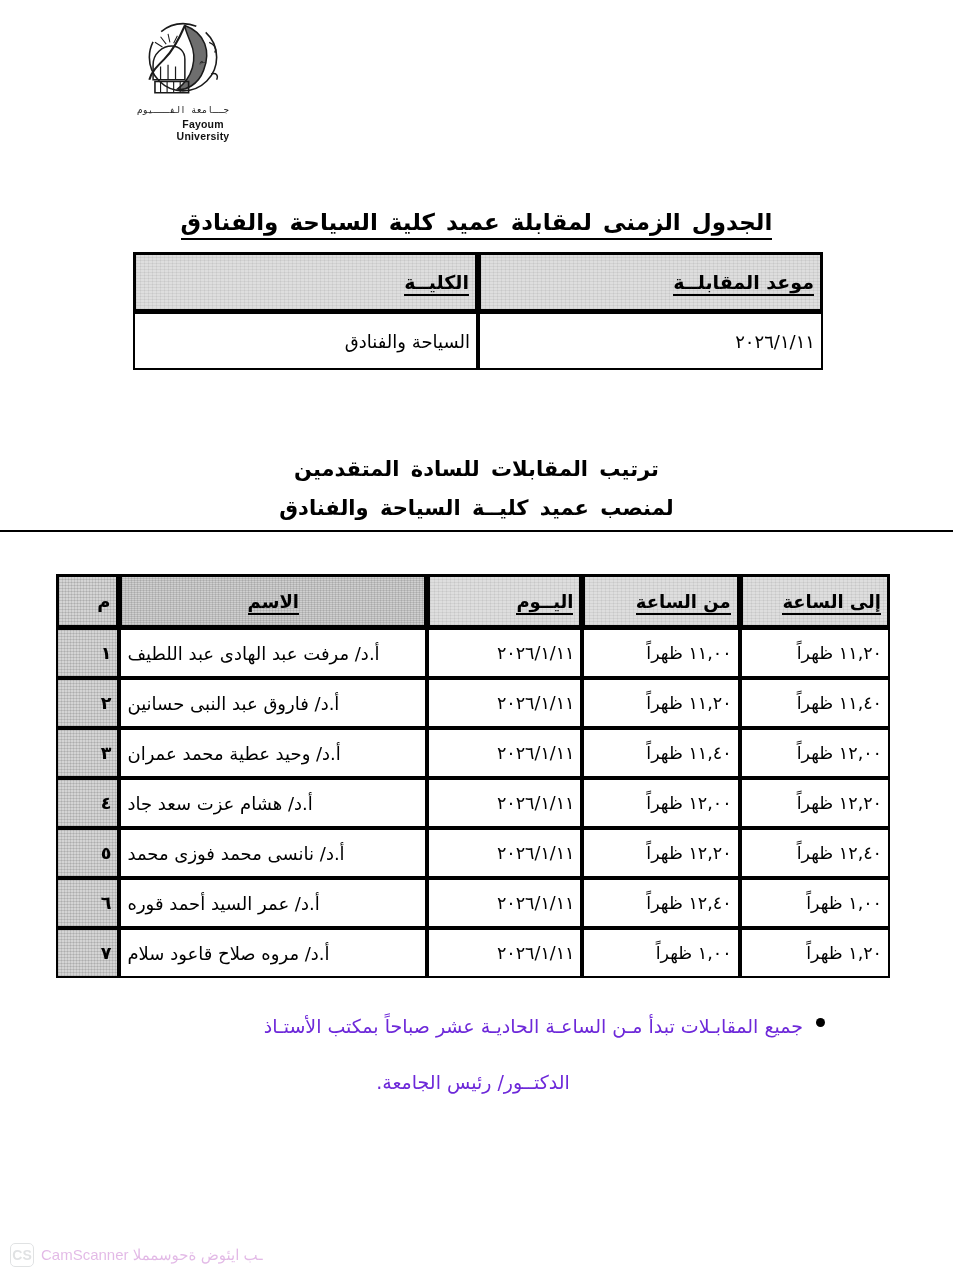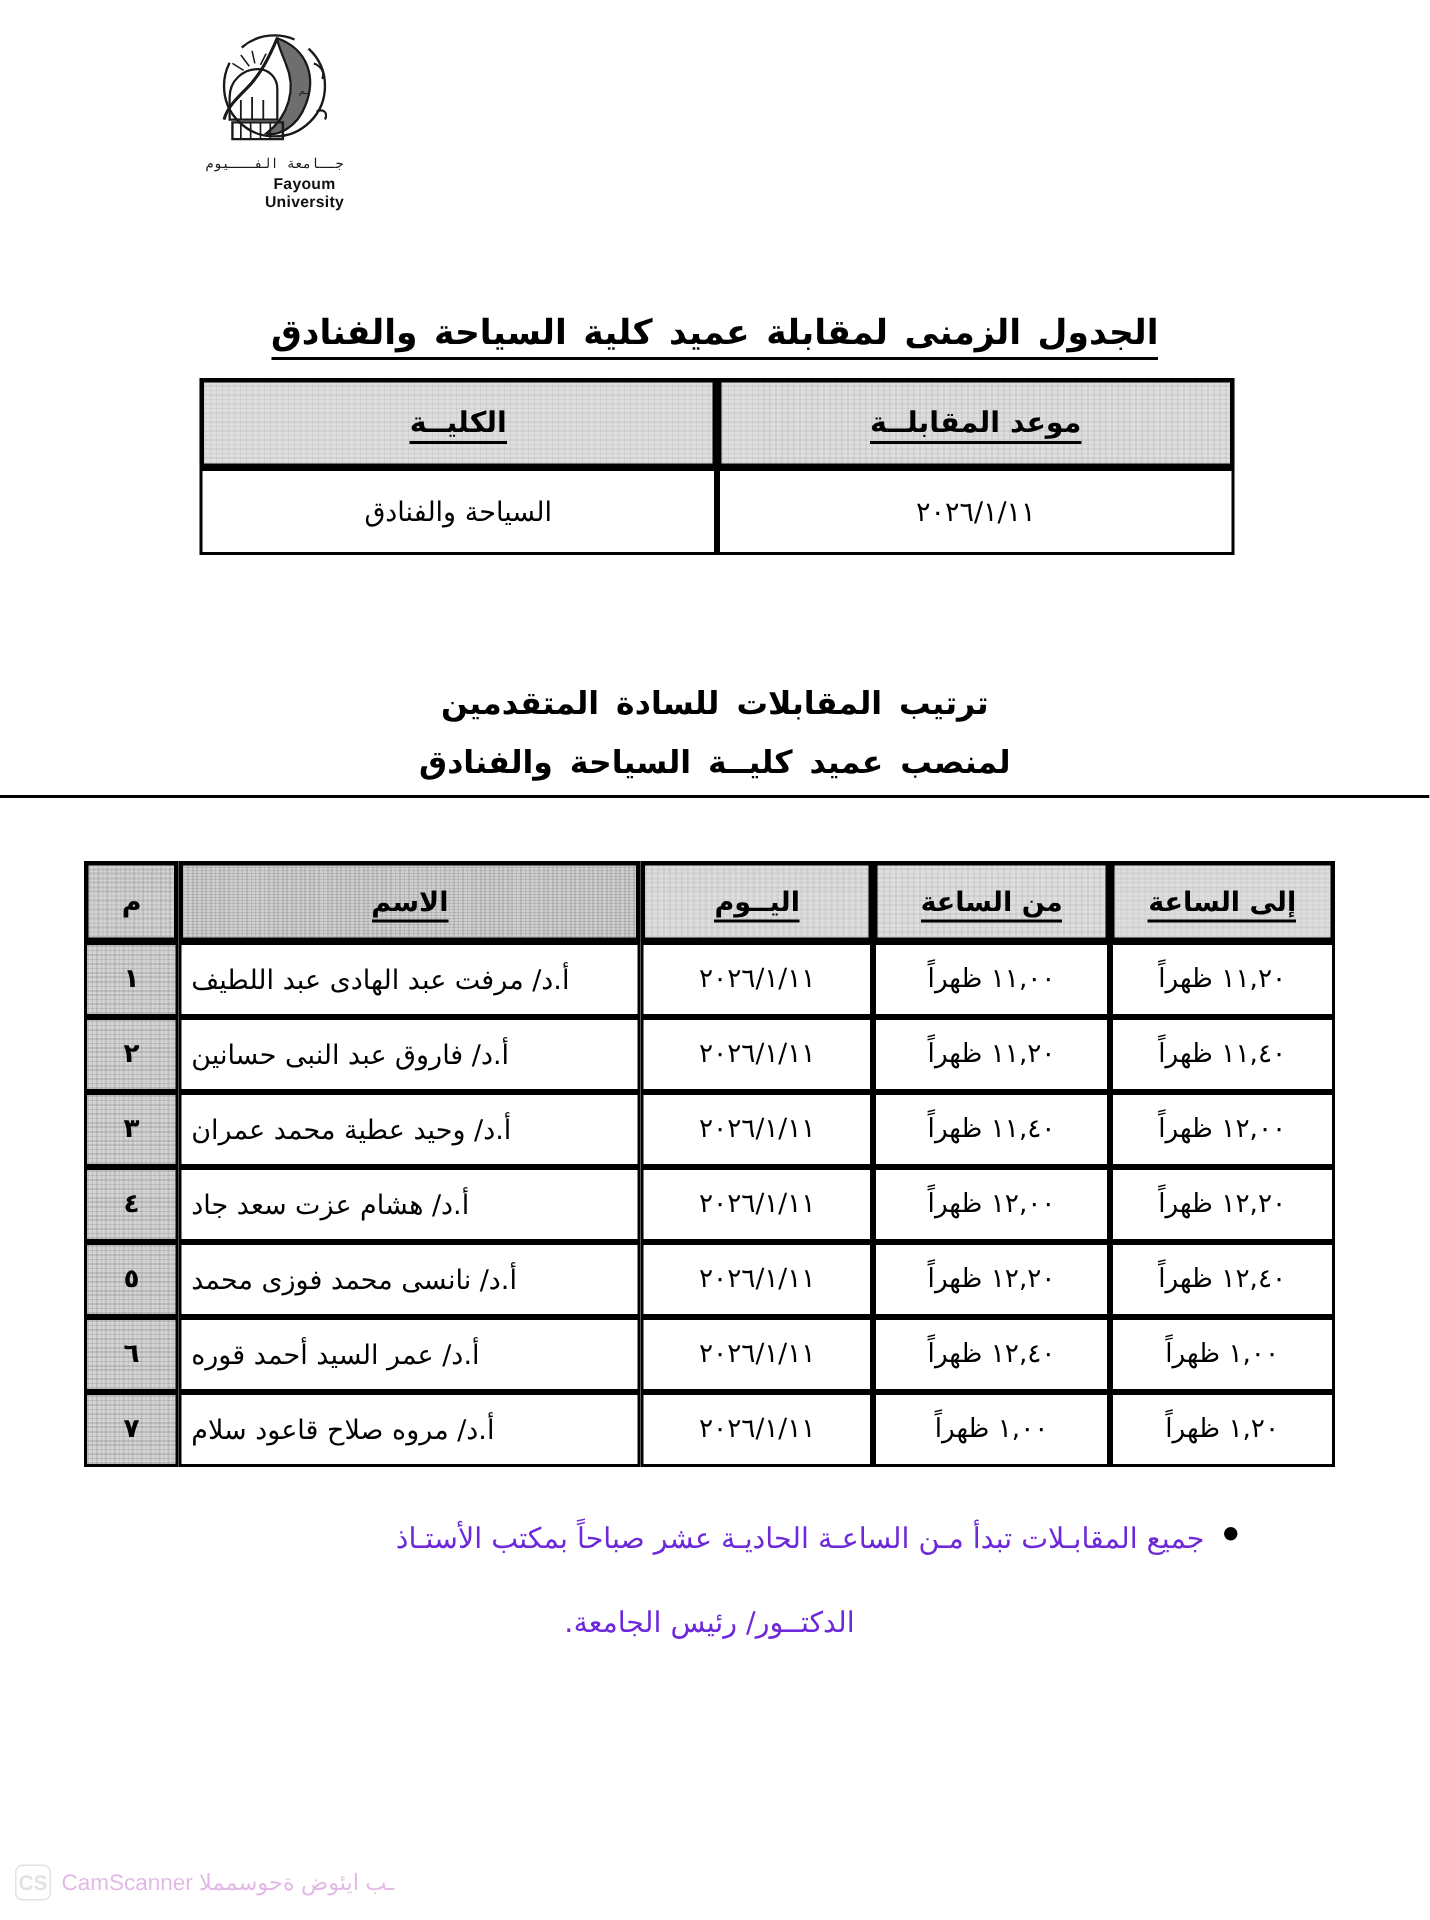--- a/index.html
+++ b/index.html
@@ -32,21 +32,21 @@
     position:absolute;top:450px;right:0;left:0;text-align:center;
     font-size:21px;font-weight:bold;color:#000;line-height:1.85;
     word-spacing:4px;
   }
   .subtitle .l2{border-bottom:2.5px solid #000;padding-bottom:2px;}
 
   
   .tbl{position:absolute;border-collapse:separate;border-spacing:0;background:#fff;}
   .tbl td{
     border:2.5px solid #000;
-    text-align:center;vertical-align:middle;
+    text-align:right;vertical-align:middle;
     font-size:18px;color:#000;background:#fff;
     padding:4px 6px;
   }
   .tbl td.hd{
     font-weight:bold;
     background:
       repeating-linear-gradient(0deg,rgba(0,0,0,.055) 0 1px,rgba(0,0,0,0) 1px 3px),
       repeating-linear-gradient(90deg,rgba(0,0,0,.05) 0 1px,rgba(0,0,0,0) 1px 4px),
       #dedede;
     border-width:3px;

